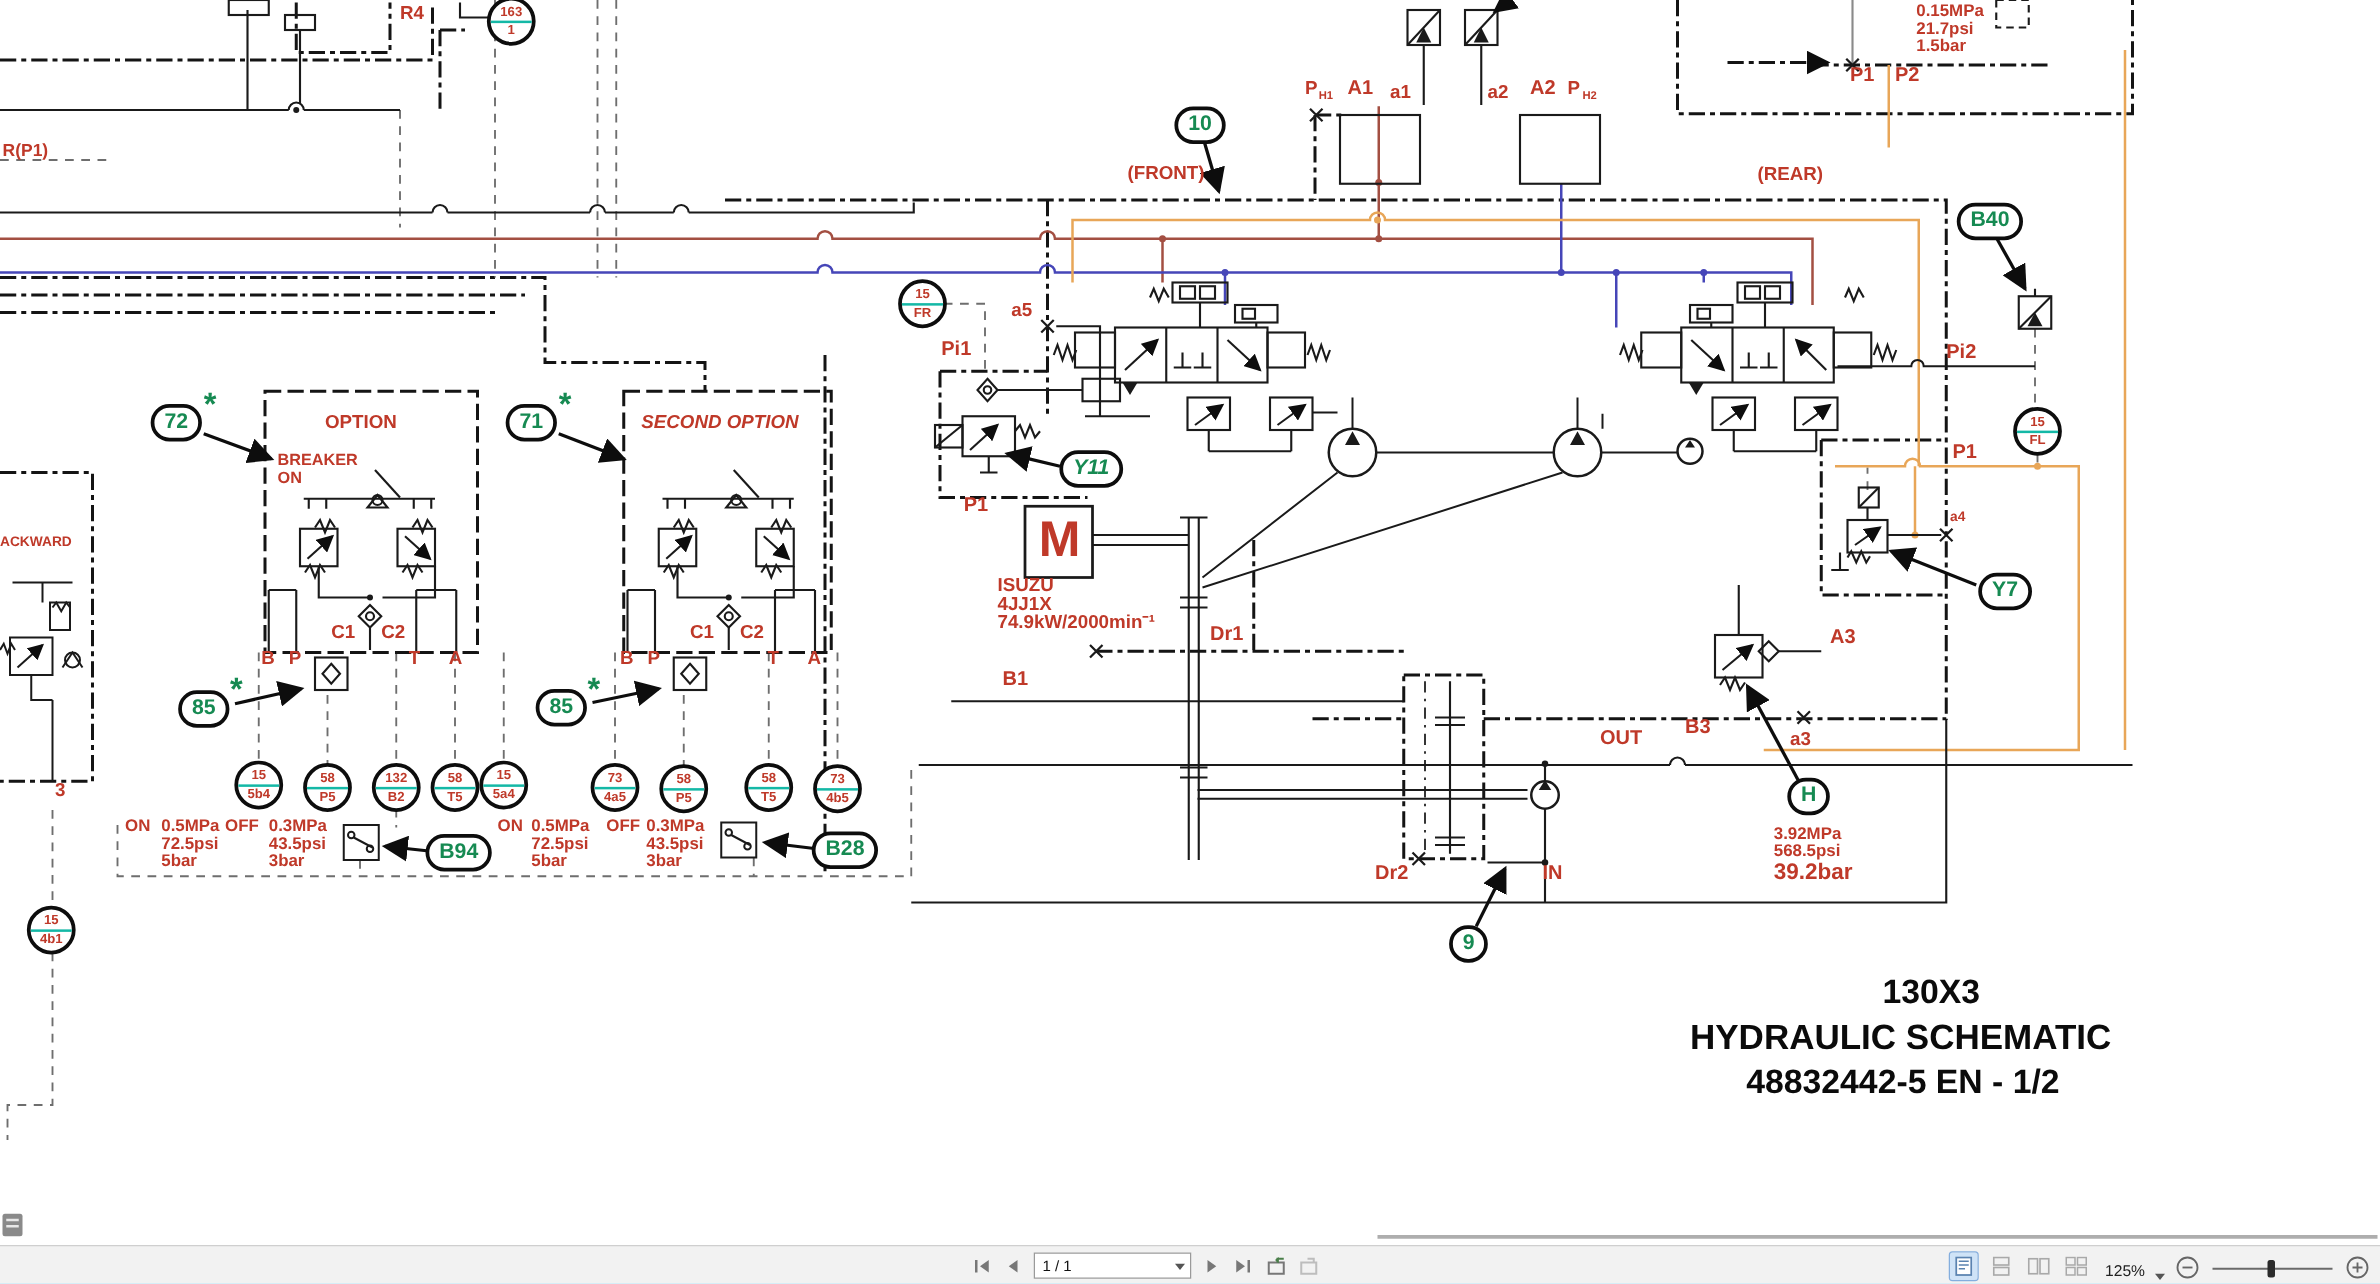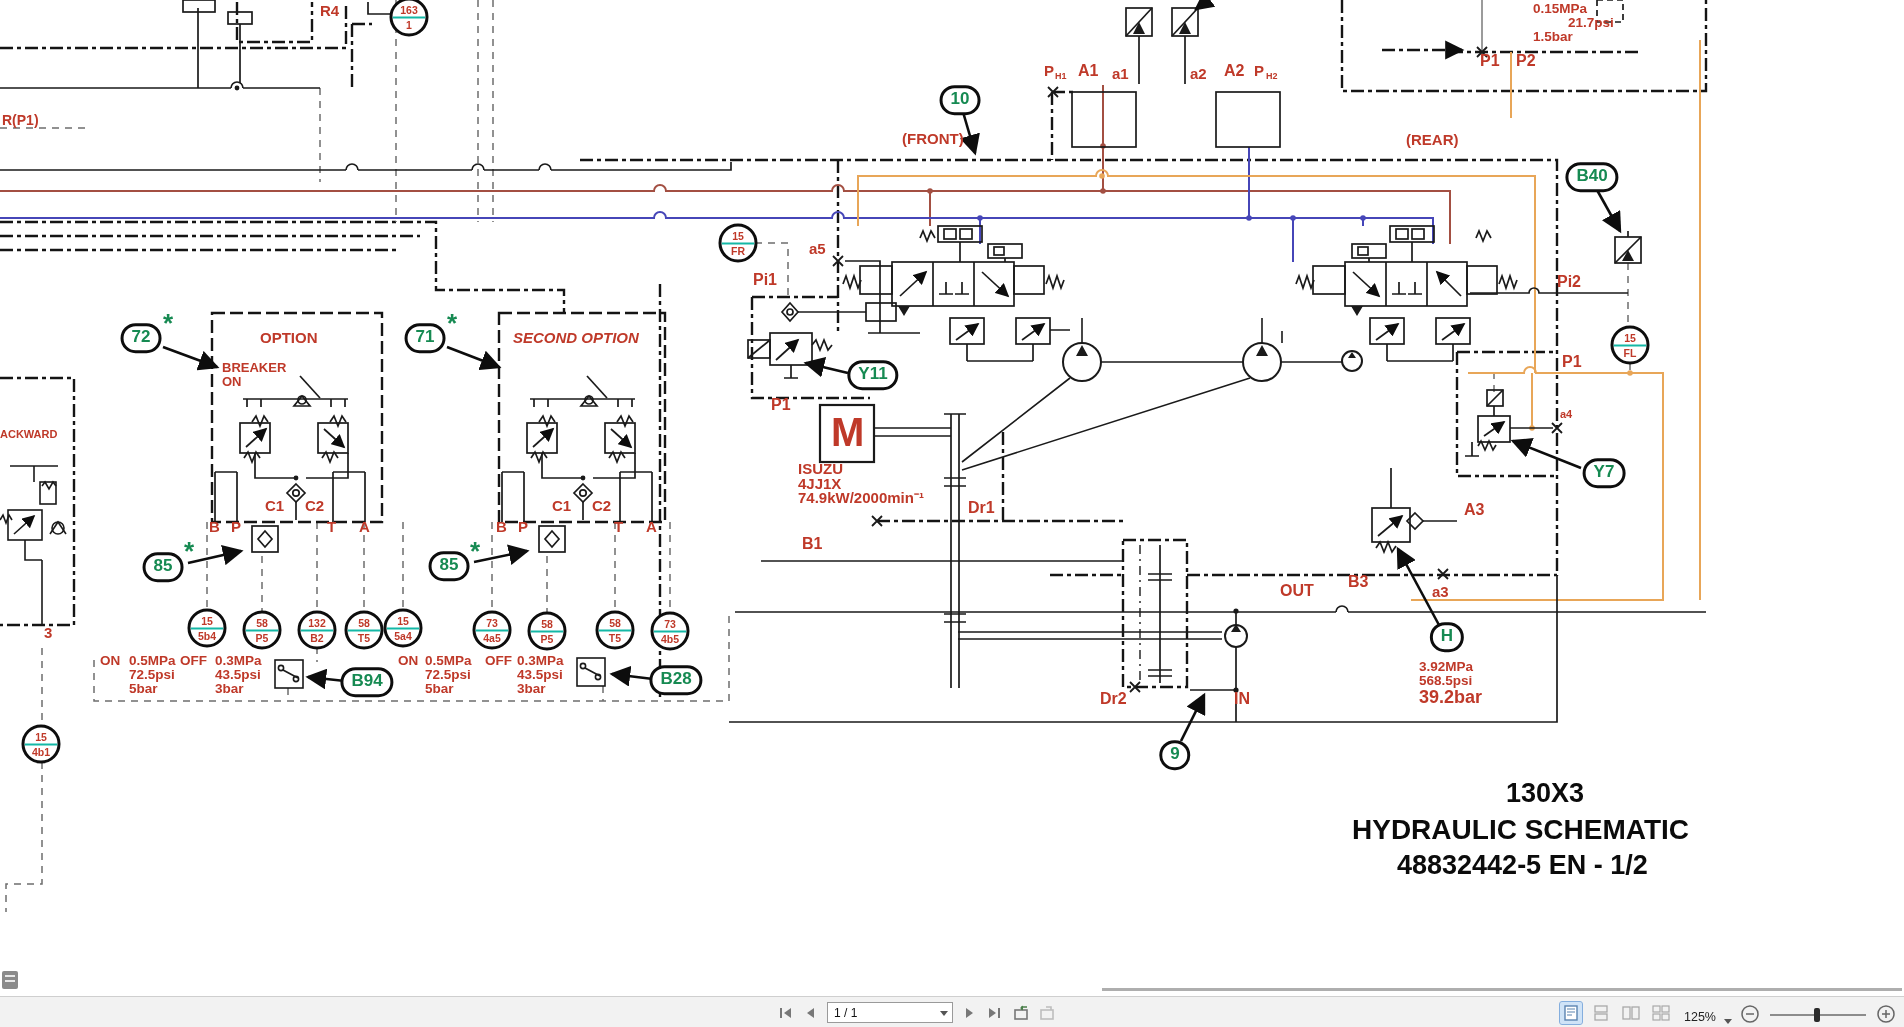--- a/index.html
+++ b/index.html
@@ -374,21 +374,21 @@
         <div class="lbl" style="left: 1055px; top: 72px; font-size: 9px;">H1</div>
         <div class="lbl" style="left: 1078px; top: 63px; font-size: 16px;">A1</div>
         <div class="lbl" style="left: 1112px; top: 66px; font-size: 15px;">a1</div>
         <div class="lbl" style="left: 1190px; top: 66px; font-size: 15px;">a2</div>
         <div class="lbl" style="left: 1224px; top: 63px; font-size: 16px;">A2</div>
         <div class="lbl" style="left: 1254px; top: 63px; font-size: 15px;">P</div>
         <div class="lbl" style="left: 1266px; top: 72px; font-size: 9px;">H2</div>
         <div class="lbl" style="left: 1480px; top: 53px; font-size: 16px;">P1</div>
         <div class="lbl" style="left: 1516px; top: 53px; font-size: 16px;">P2</div>
         <div class="lbl" style="left: 1533px; top: 2px; font-size: 13.5px;">0.15MPa</div>
-        <div class="lbl" style="left: 1533px; top: 16px; font-size: 13.5px; margin-left: 35px;">21.7psi</div>
+        <div class="lbl" style="left: 1533px; top: 16px; font-size: 13.5px;">21.7psi</div>
         <div class="lbl" style="left: 1533px; top: 30px; font-size: 13.5px;">1.5bar</div>
         <div class="lbl" style="left: 753px; top: 272px; font-size: 16px;">Pi1</div>
         <div class="lbl" style="left: 809px; top: 241px; font-size: 15px;">a5</div>
         <div class="lbl" style="left: 771px; top: 397px; font-size: 16px;">P1</div>
         <div class="lbl" style="left: 1557px; top: 274px; font-size: 16px;">Pi2</div>
         <div class="lbl" style="left: 1562px; top: 354px; font-size: 16px;">P1</div>
         <div class="lbl" style="left: 1560px; top: 409px; font-size: 11px;">a4</div>
         <div class="lbl" style="left: 260px; top: 330px; font-size: 15px;">OPTION</div>
         <div class="lbl" style="left: 222px; top: 361px; font-size: 13px;">BREAKER</div>
         <div class="lbl" style="left: 222px; top: 375px; font-size: 13px;">ON</div>
@@ -440,21 +440,21 @@
         <div class="lbl" style="left: 831px; top: 412px; font-size: 40px;">M</div>
         <div class="lbl black" style="left: 1506px; top: 780px; font-size: 27px;">130X3</div>
         <div class="lbl black" style="left: 1352px; top: 816px; font-size: 28px;">HYDRAULIC SCHEMATIC</div>
         <div class="lbl black" style="left: 1397px; top: 852px; font-size: 27px;">48832442-5 EN - 1/2</div>
         <div class="oval" style="left: 141px; top: 338px;">72</div>
         <div class="oval" style="left: 425px; top: 338px;">71</div>
         <div class="oval" style="left: 163px; top: 567px;">85</div>
         <div class="oval" style="left: 449px; top: 566px;">85</div>
         <div class="oval" style="left: 960px; top: 100px;">10</div>
         <div class="oval" style="left: 1175px; top: 755px;">9</div>
-        <div class="oval" style="left: 873px; top: 375px;">Y11</div>
+        <div class="oval" style="left: 873px; top: 375px; font-style: italic;">Y11</div>
         <div class="oval" style="left: 1604px; top: 473px;">Y7</div>
         <div class="oval" style="left: 1447px; top: 637px;">H</div>
         <div class="oval" style="left: 1592px; top: 177px;">B40</div>
         <div class="oval" style="left: 367px; top: 682px;">B94</div>
         <div class="oval" style="left: 676px; top: 680px;">B28</div>
         <div class="star" style="left: 163px; top: 310px;">*</div>
         <div class="star" style="left: 447px; top: 310px;">*</div>
         <div class="star" style="left: 184px; top: 538px;">*</div>
         <div class="star" style="left: 470px; top: 538px;">*</div>
         <div class="refc" style="left: 409px; top: 17px;">

